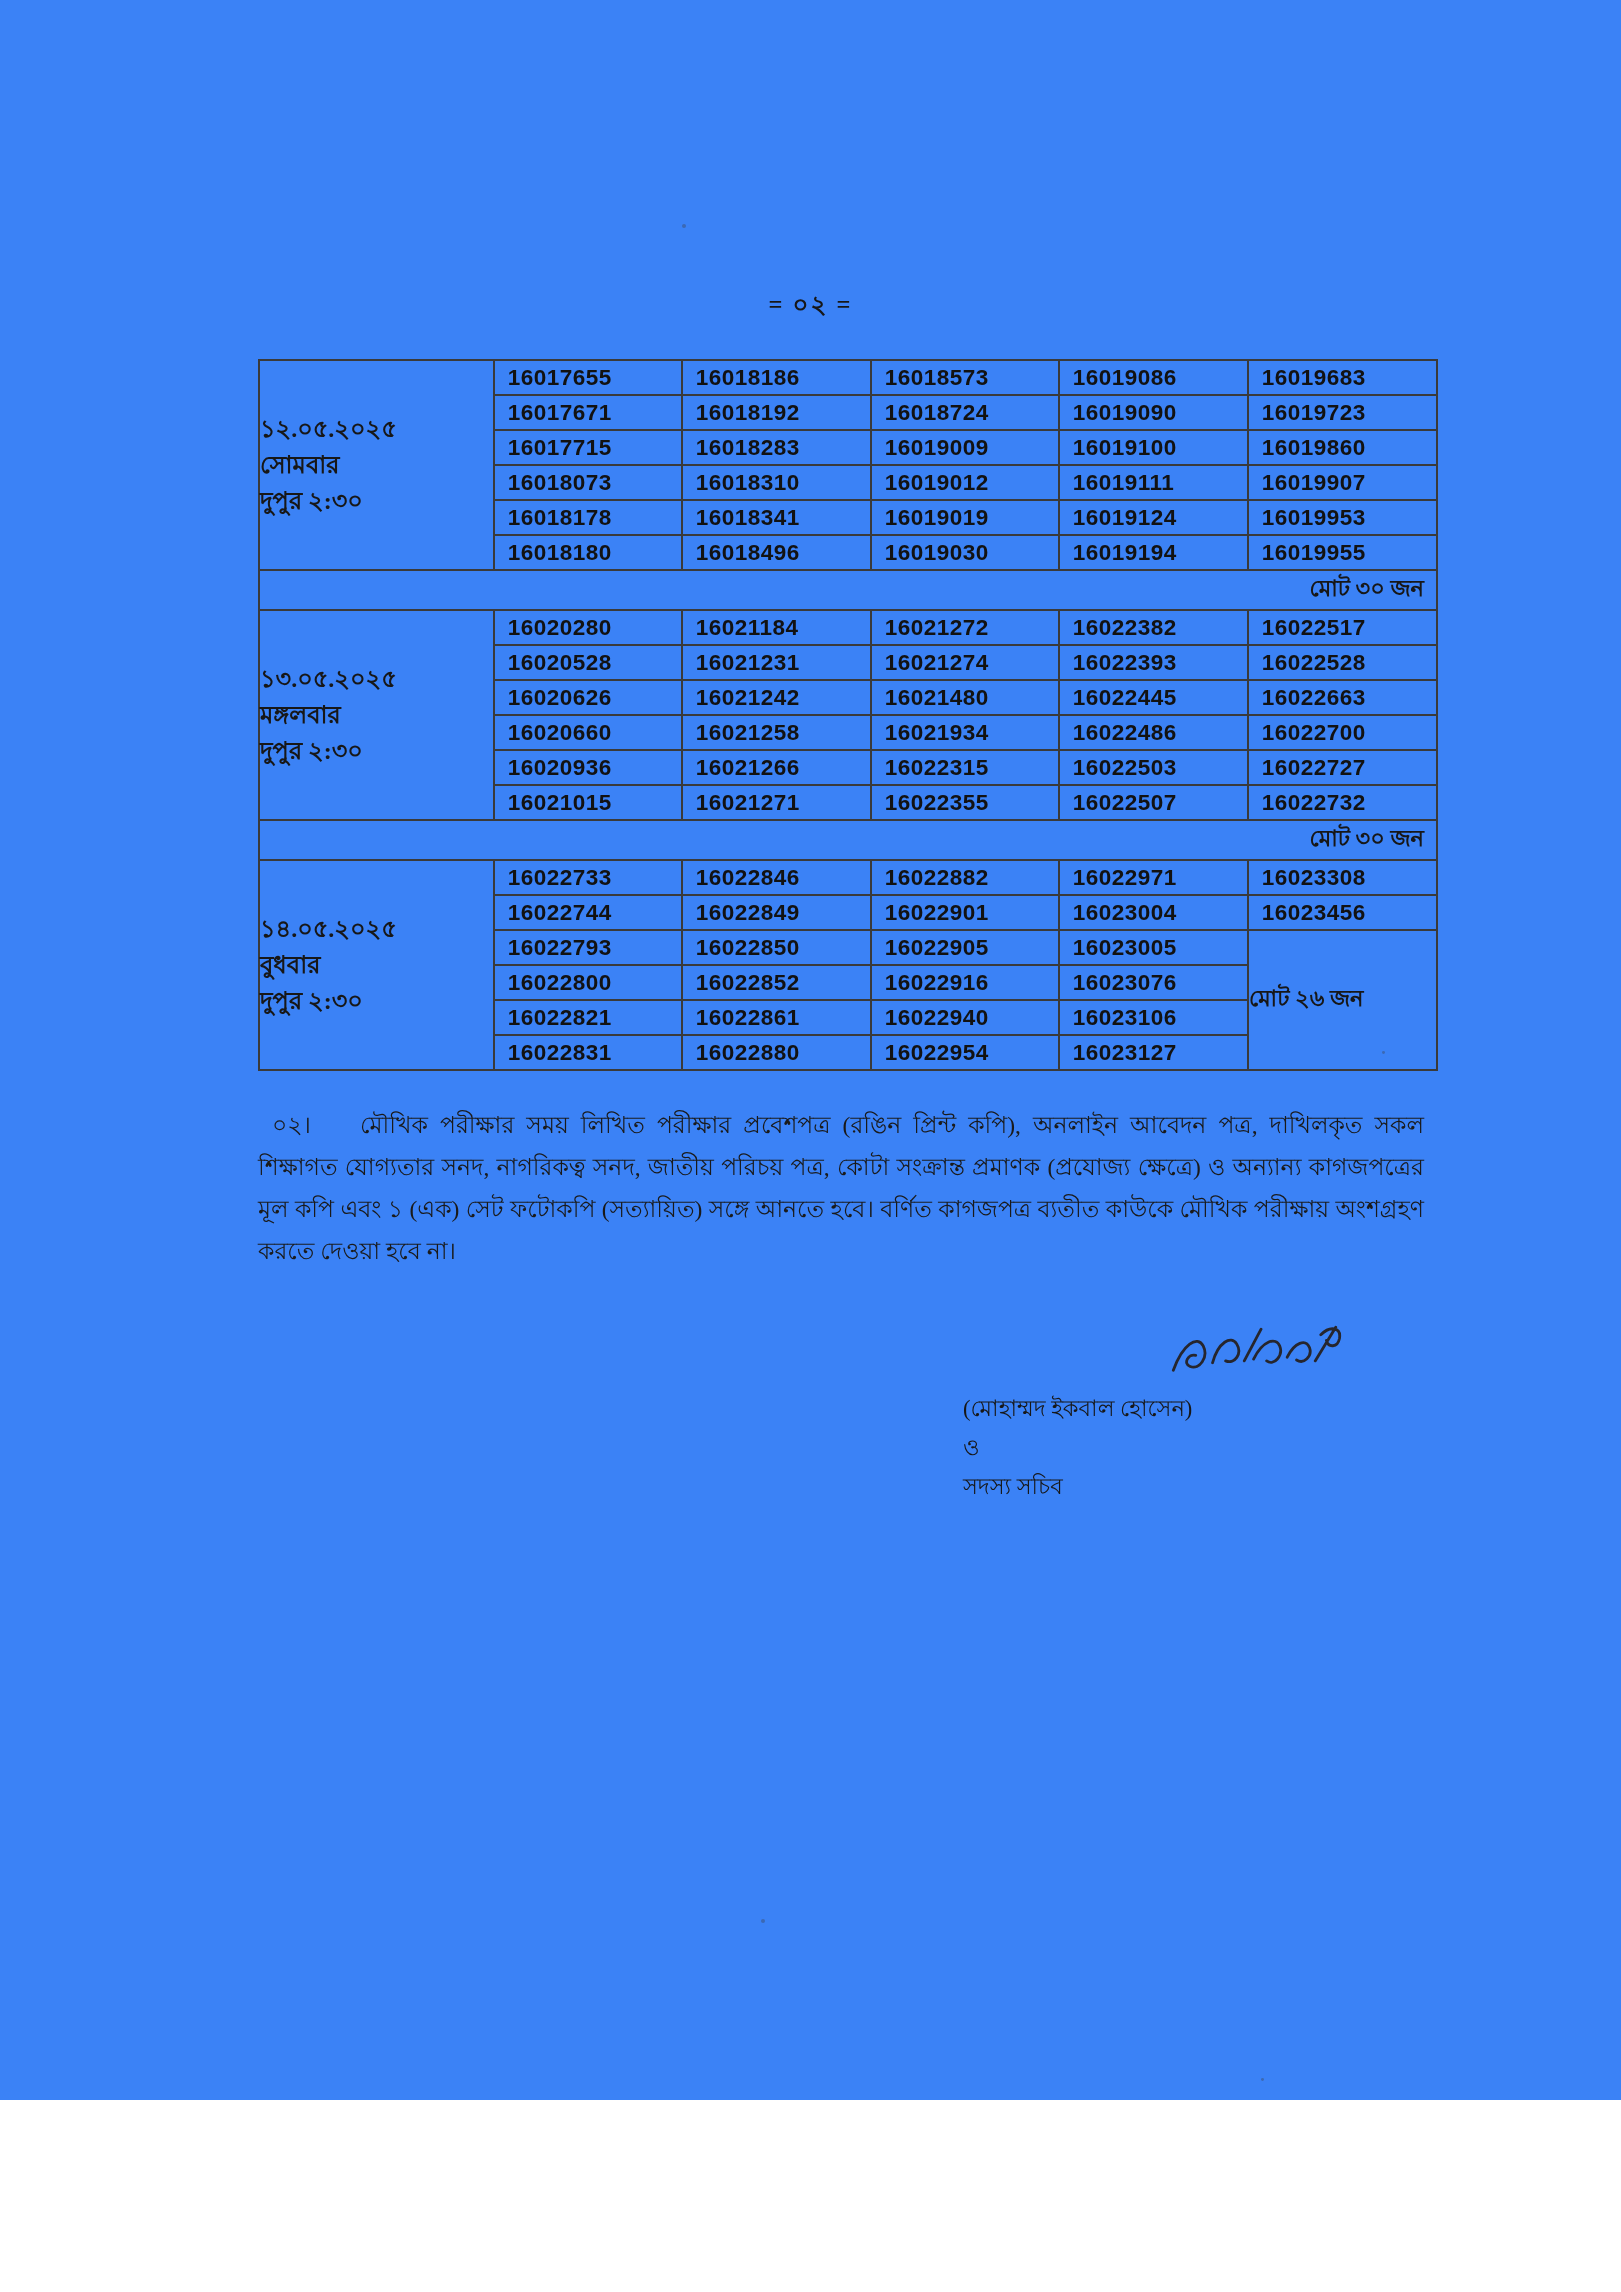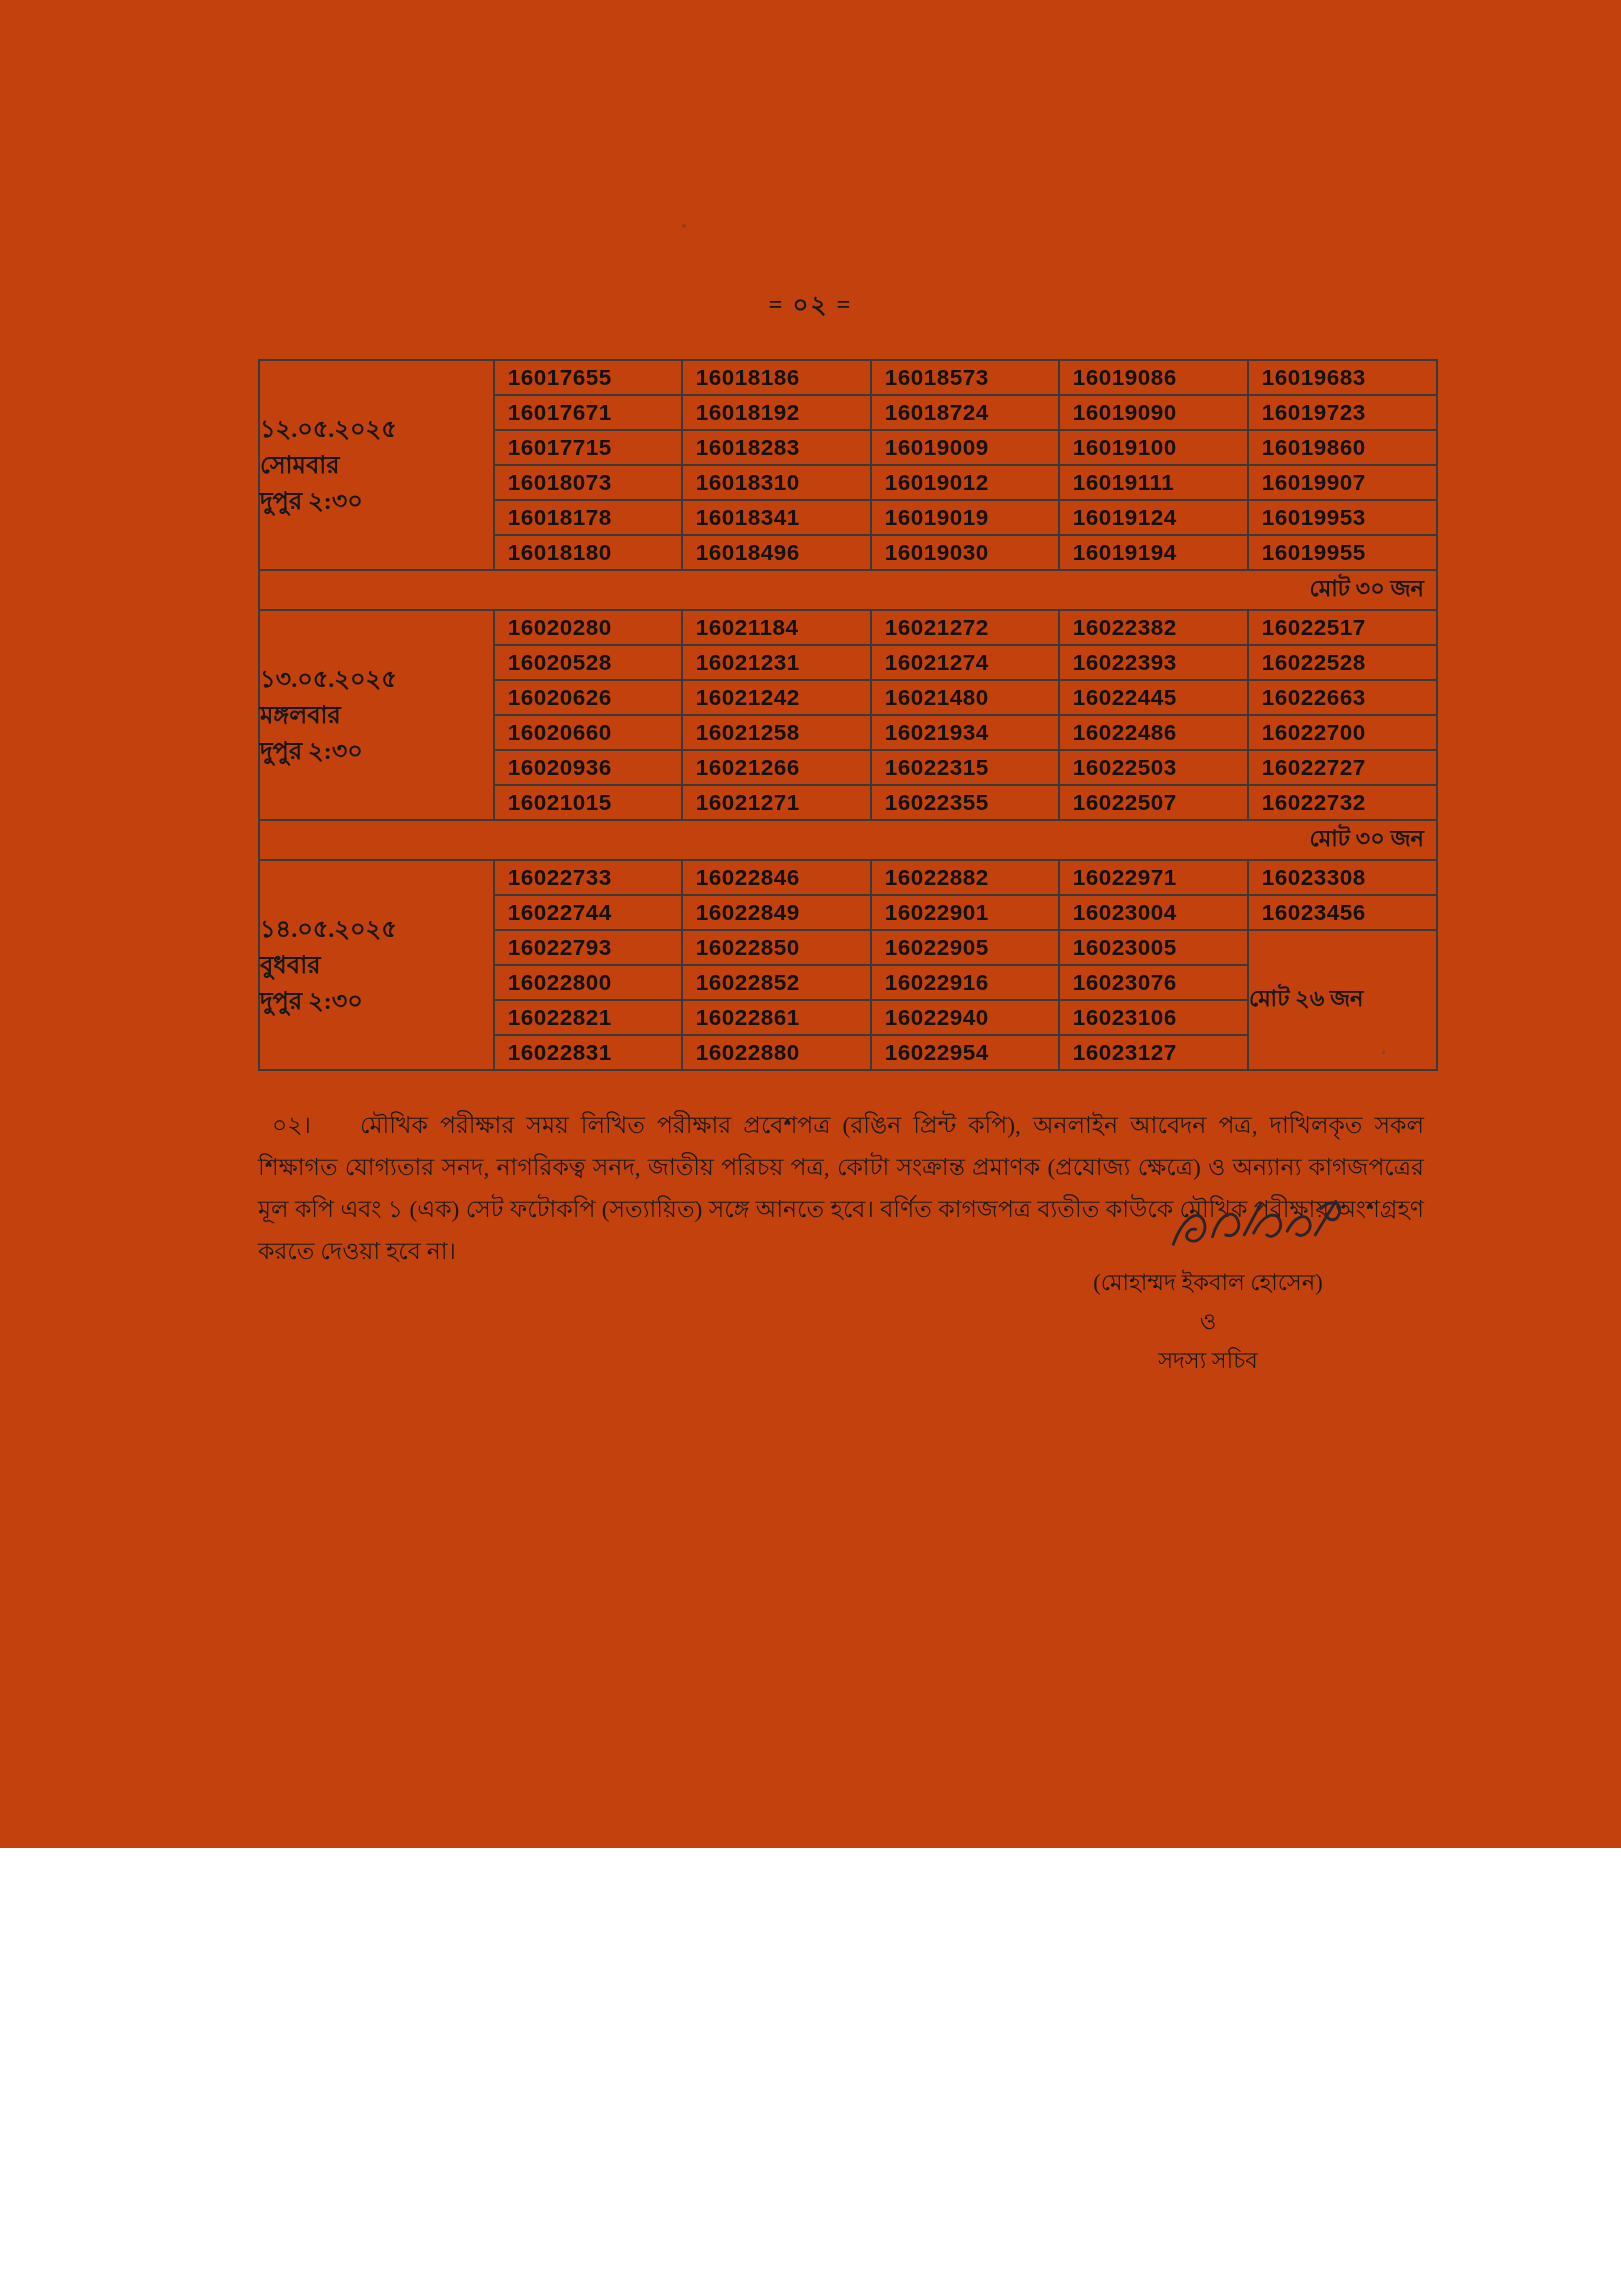--- a/index.html
+++ b/index.html
@@ -1,21 +1,21 @@
 <!DOCTYPE html>
 <html><head>
 <meta charset="utf-8">
 <style>
   * { margin: 0; padding: 0; box-sizing: border-box; }
   html, body { background: #ffffff; }
   .page {
     position: relative;
     width: 1621px;
-    height: 1848px;
-    background: #c2410c;
+    height: 2100px;
+    background: #3b82f6;
     font-family: "Liberation Serif", serif;
     color: #171717;
     overflow: hidden;
   }
   .page-number {
     position: absolute;
     top: 286px; left: 0;
     width: 100%;
     text-align: center;
     font-size: 24.5px;
@@ -64,23 +64,23 @@
     left: 258px; top: 1104px;
     width: 1166px;
     font-size: 23.5px;
     line-height: 42px;
     text-align: justify;
     color: #1a1a1a;
   }
   .para-num { margin-right: 49px; margin-left: 14px; }
   .signature-block {
     position: absolute;
-    left: 963px; top: 1192px;
+    left: 963px; top: 1318px;
     width: 490px;
-    text-align: center;
+    text-align: left;
   }
   .sig-scribble { display: block; margin: 0 auto 2px 201px; }
   .sig-line { font-size: 22.5px; line-height: 39px; white-space: nowrap; }
   .speck {
     position: absolute;
     border-radius: 50%;
     background: rgba(60,60,60,0.35);
   }
 </style>
 </head>

